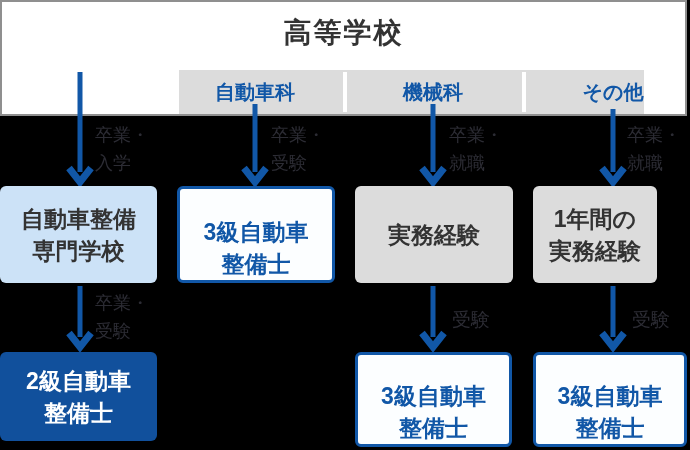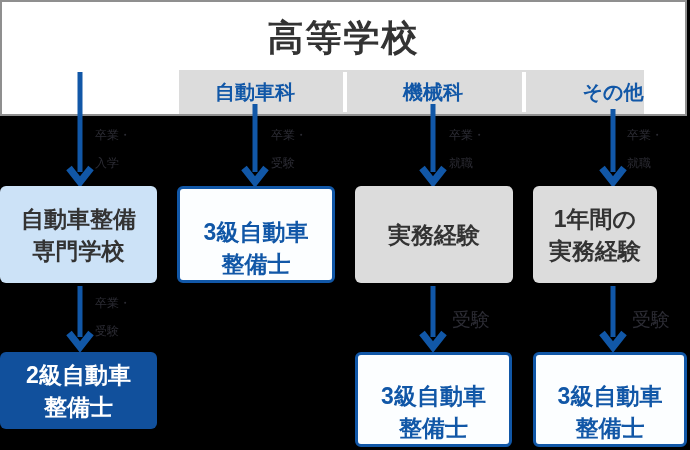--- a/index.html
+++ b/index.html
@@ -9,39 +9,39 @@
     font-family:"Liberation Sans","DejaVu Sans",sans-serif;
   }
   
   .top-box{
     position:absolute;left:0;top:0;width:687px;height:116px;
     background:#fff;border:2px solid var(--border-gray,#8f8f8f);
     box-sizing:border-box;
   }
   .hs-title{
     position:absolute;left:0;top:12px;width:100%;text-align:center;
-    font-size:36px;font-weight:bold;color:var(--dark-text,#333);
+    font-size:28px;font-weight:bold;color:var(--dark-text,#333);
     letter-spacing:2px;
   }
   .strip{
     position:absolute;left:179px;top:70px;width:465px;height:44px;
     background:var(--gray-box,#dcdcdc);
   }
   .strip-divider{position:absolute;top:2px;bottom:2px;width:4px;background:#fff;}
   .track-label{
     position:absolute;top:0;line-height:44px;font-size:20px;font-weight:bold;
     color:var(--accent-blue,#1157a7);transform:translateX(-50%);white-space:nowrap;
   }
   
   .arrow{position:absolute;overflow:visible;}
   .arrow line{stroke:var(--accent-blue,#1157a7);stroke-width:5;}
   .arrow path{stroke:var(--accent-blue,#1157a7);stroke-width:7;fill:none;}
   
   .edge-label{
-    position:absolute;font-size:12px;line-height:28px;
+    position:absolute;font-size:18px;line-height:28px;
     color:var(--edge-label,#2c2c34);white-space:nowrap;
   }
   .edge-label span{display:block;}
   
   .box{
     position:absolute;display:flex;flex-direction:column;align-items:center;
     justify-content:center;text-align:center;font-weight:bold;font-size:23px;
     line-height:32px;box-sizing:border-box;border-radius:6px;
   }
   .box.lightblue{background:var(--light-blue,#cce2f7);color:var(--dark-text,#333);}
@@ -133,21 +133,21 @@
     <span>卒業・</span>
     <span>受験</span>
   </div>
   <div class="edge-label" style="left:452px;top:306px;font-size:19px">
     <span>受験</span>
   </div>
   <div class="edge-label" style="left:632px;top:306px;font-size:19px">
     <span>受験</span>
   </div>
 
-  <div class="box solid" style="left:0;top:352px;width:157px;height:77px">
+  <div class="box solid" style="left:0;top:352px;width:157px;height:89px">
     <span>2級自動車</span>
     <span>整備士</span>
   </div>
   <div class="box outline" style="left:355px;top:352px;width:157px;height:95px">
     <span>3級自動車</span>
     <span>整備士</span>
   </div>
   <div class="box outline" style="left:533px;top:352px;width:154px;height:95px">
     <span>3級自動車</span>
     <span>整備士</span>

